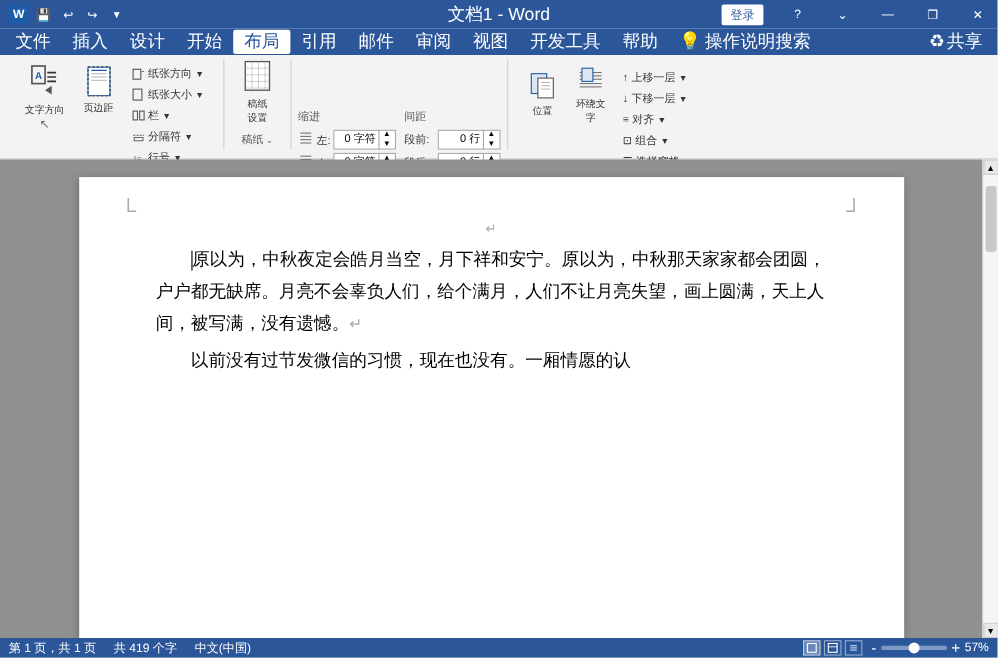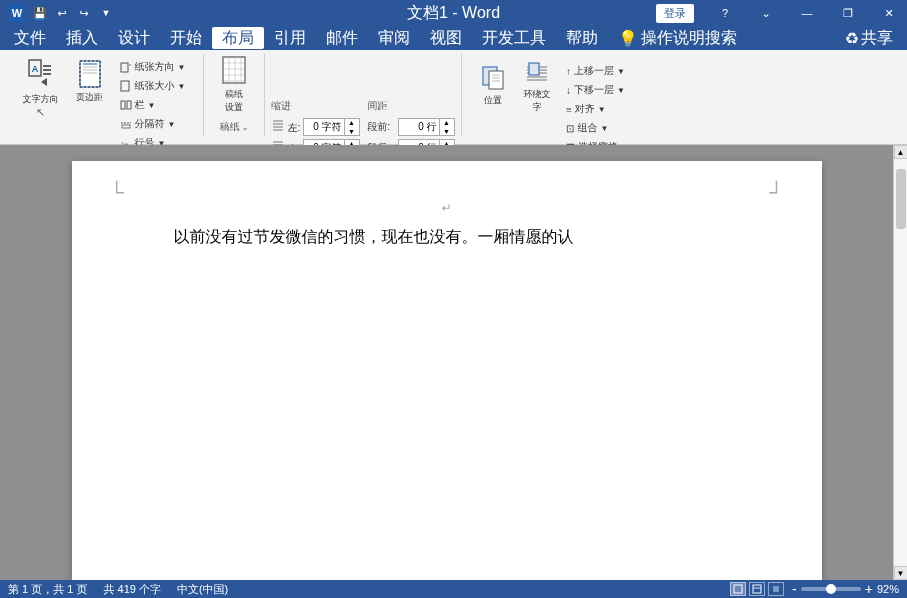--- a/index.html
+++ b/index.html
@@ -520,20 +520,23 @@
   <div class="doc-scroll-area">
     <div class="page">
 
       <div class="page-mark mark-tl">└</div>
       <div class="page-mark mark-tr">┘</div>
 
       <div style="text-align:center;color:#aaa;font-size:12px;margin-bottom:8px;">↵</div>
 
       <div class="page-content">
         <p class="para-indent">
+          <span class="cursor-marker"></span>原以为，中秋夜定会皓月当空，月下祥和安宁。原以为，中秋那天家家都会团圆，户户都无缺席。月亮不会辜负人们，给个满月，人们不让月亮失望，画上圆满，天上人间，被写满，没有遗憾。<span class="pilcrow">↵</span>
+        </p>
+        <p class="para-indent">
           以前没有过节发微信的习惯，现在也没有。一厢情愿的认
         </p>
       </div>
     </div>
   </div>
 
   <div class="v-scrollbar">
     <div class="scroll-btn">▲</div>
     <div class="scroll-track">
       <div class="scroll-thumb"></div>
@@ -568,16 +571,16 @@
           </svg>
       </div>
     </div>
 
     <div class="zoom-bar">
       <span class="zoom-minus">-</span>
       <div class="zoom-slider">
         <div class="zoom-pos"></div>
       </div>
       <span class="zoom-plus">+</span>
-      <span>92%</span>
+      <span>57%</span>
     </div>
   </div>
 </div>
 
 </body></html>

